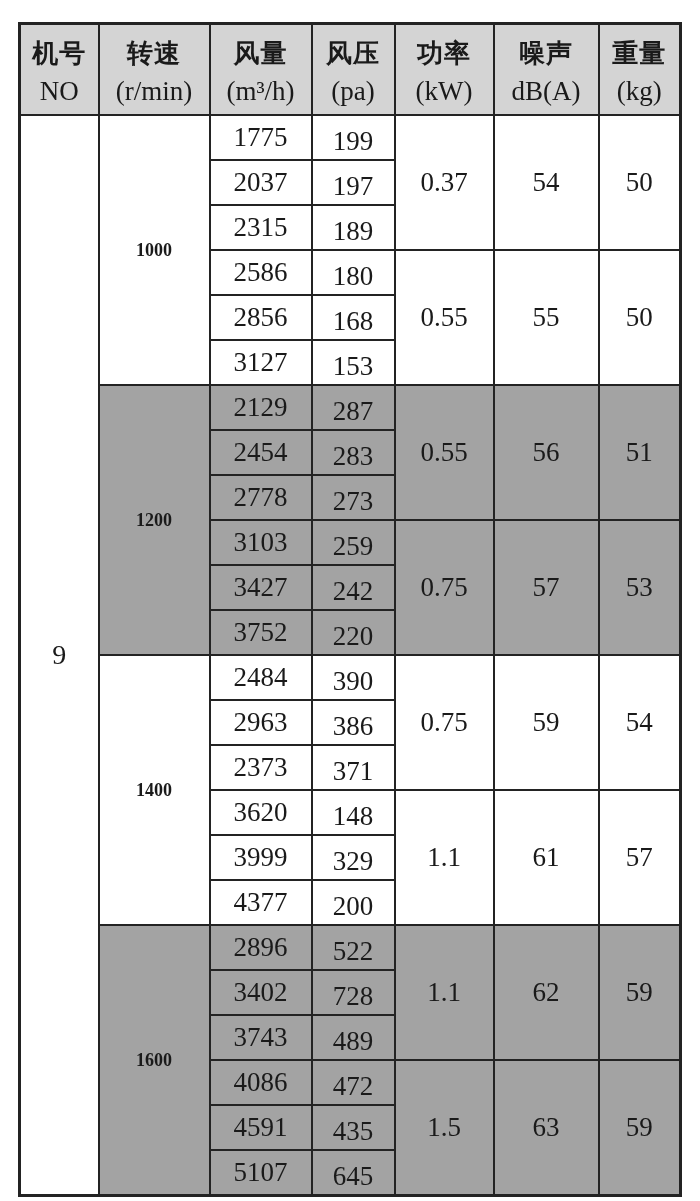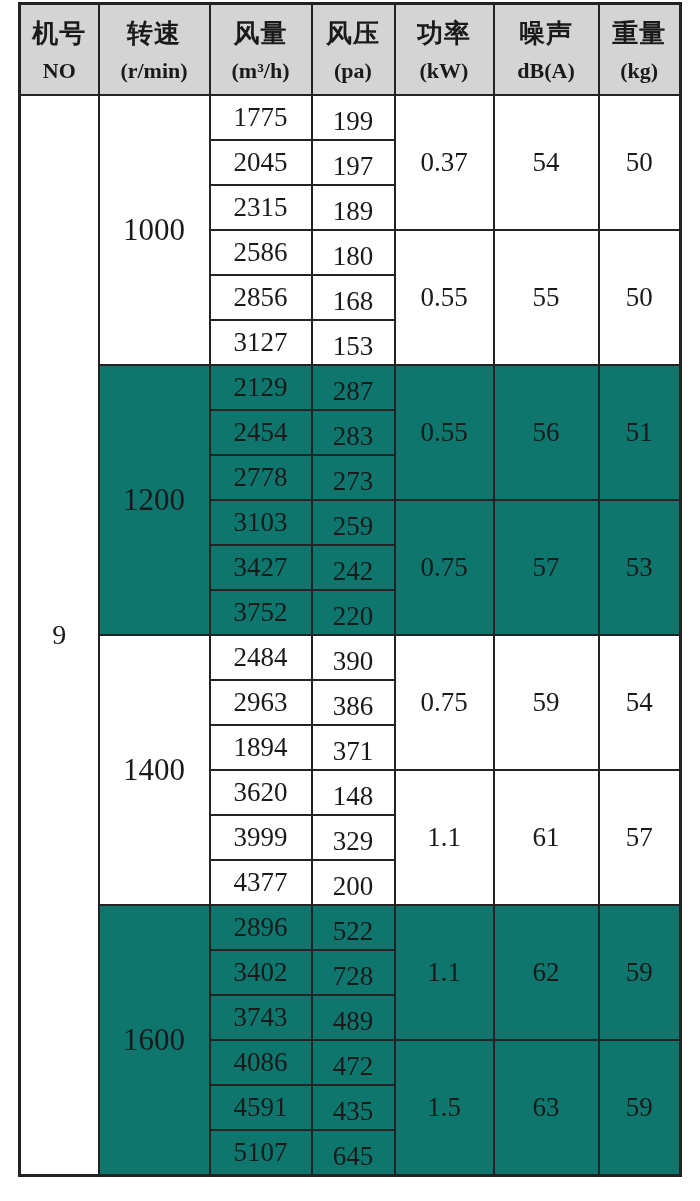--- a/index.html
+++ b/index.html
@@ -6,21 +6,21 @@
     margin: 0;
     padding: 0;
     background: #ffffff;
     width: 700px;
     height: 1201px;
     overflow: hidden;
   }
   table.spec-table {
     border-collapse: collapse;
     table-layout: fixed;
-    margin: 2px 0 0 18px;
+    margin: 22px 0 0 18px;
     width: 661px;
     font-family: "Liberation Serif", "DejaVu Serif", serif;
     color: #1a1a1a;
     border: 3px solid #232323;
   }
   th, td {
     border: 2px solid #232323;
     text-align: center;
     vertical-align: middle;
     padding: 0;
@@ -35,32 +35,31 @@
     display: block;
     font-size: 26px;
     font-weight: bold;
     line-height: 30px;
     margin-top: 4px;
     margin-bottom: 9px;
     letter-spacing: 1px;
   }
   th .unit {
     display: block;
-    font-size: 22px;
+    font-size: 27px;
     line-height: 26px;
-    font-weight: bold;
   }
   td {
     height: 43px;
     font-size: 27px;
   }
   td.pressure { padding-top: 7px; height: 36px; }
   td.no-cell { background: #ffffff; font-size: 28px; }
-  td.speed-cell { font-size: 31px; }
-  td.shade { background: #0f766e; }
+  td.speed-cell { font-size: 18px; font-weight: bold; }
+  td.shade { background: #a3a3a3; }
 </style>
 </head>
 <body>
 
 <table class="spec-table">
   <colgroup>
     <col style="width:79px">
       <col style="width:111px">
       <col style="width:102px">
     <col style="width:83px">
@@ -105,21 +104,21 @@
     <tr>
       <td class="no-cell" rowspan="24">9</td>
       <td class="speed-cell" rowspan="6">1000</td>
       <td class="flow">1775</td>
       <td class="pressure">199</td>
       <td rowspan="3">0.37</td>
       <td rowspan="3">54</td>
       <td rowspan="3">50</td>
     </tr>
     <tr>
-      <td class="flow">2045</td>
+      <td class="flow">2037</td>
       <td class="pressure">197</td>
     </tr>
     <tr>
       <td class="flow">2315</td>
       <td class="pressure">189</td>
     </tr>
 
     <tr>
       <td class="flow">2586</td>
       <td class="pressure">180</td>
@@ -175,21 +174,21 @@
       <td class="pressure">390</td>
       <td rowspan="3">0.75</td>
       <td rowspan="3">59</td>
       <td rowspan="3">54</td>
     </tr>
     <tr>
       <td class="flow">2963</td>
       <td class="pressure">386</td>
     </tr>
     <tr>
-      <td class="flow">1894</td>
+      <td class="flow">2373</td>
       <td class="pressure">371</td>
     </tr>
 
     <tr>
       <td class="flow">3620</td>
       <td class="pressure">148</td>
       <td rowspan="3">1.1</td>
       <td rowspan="3">61</td>
       <td rowspan="3">57</td>
     </tr>

